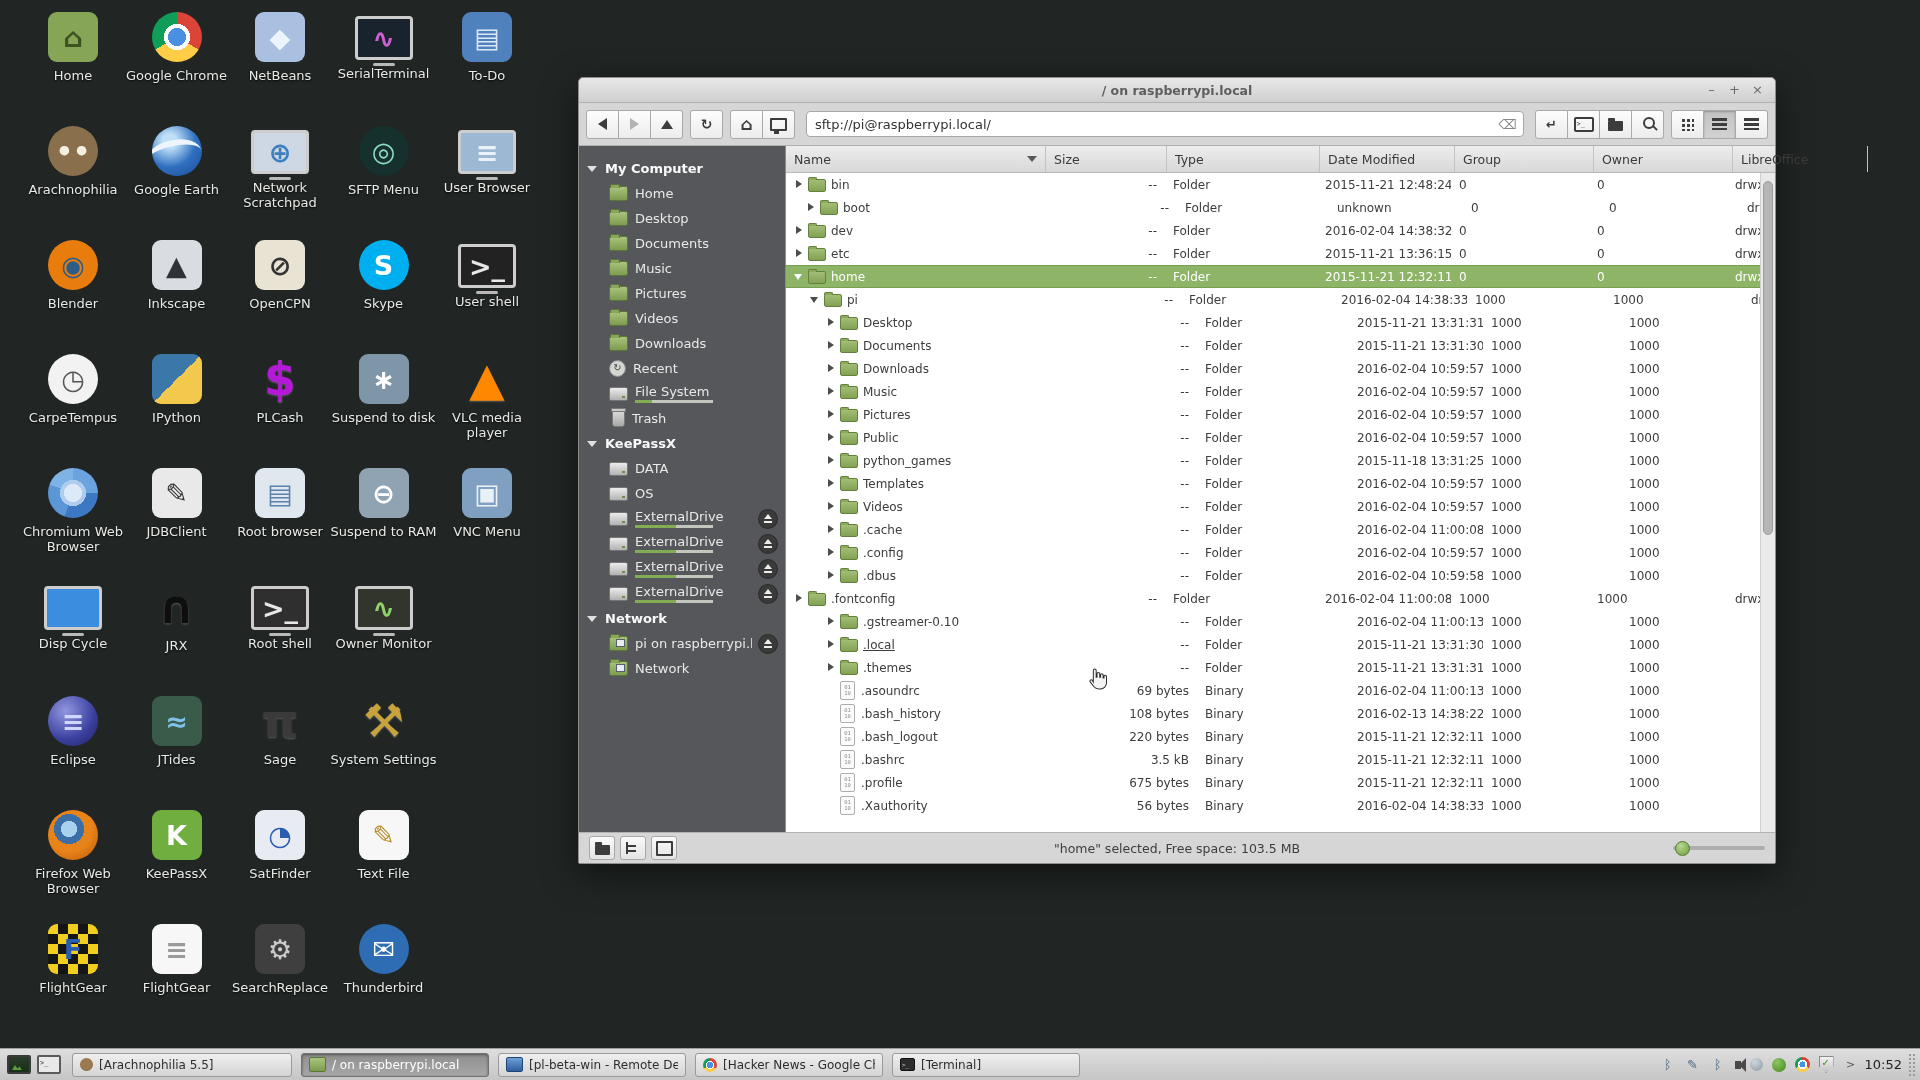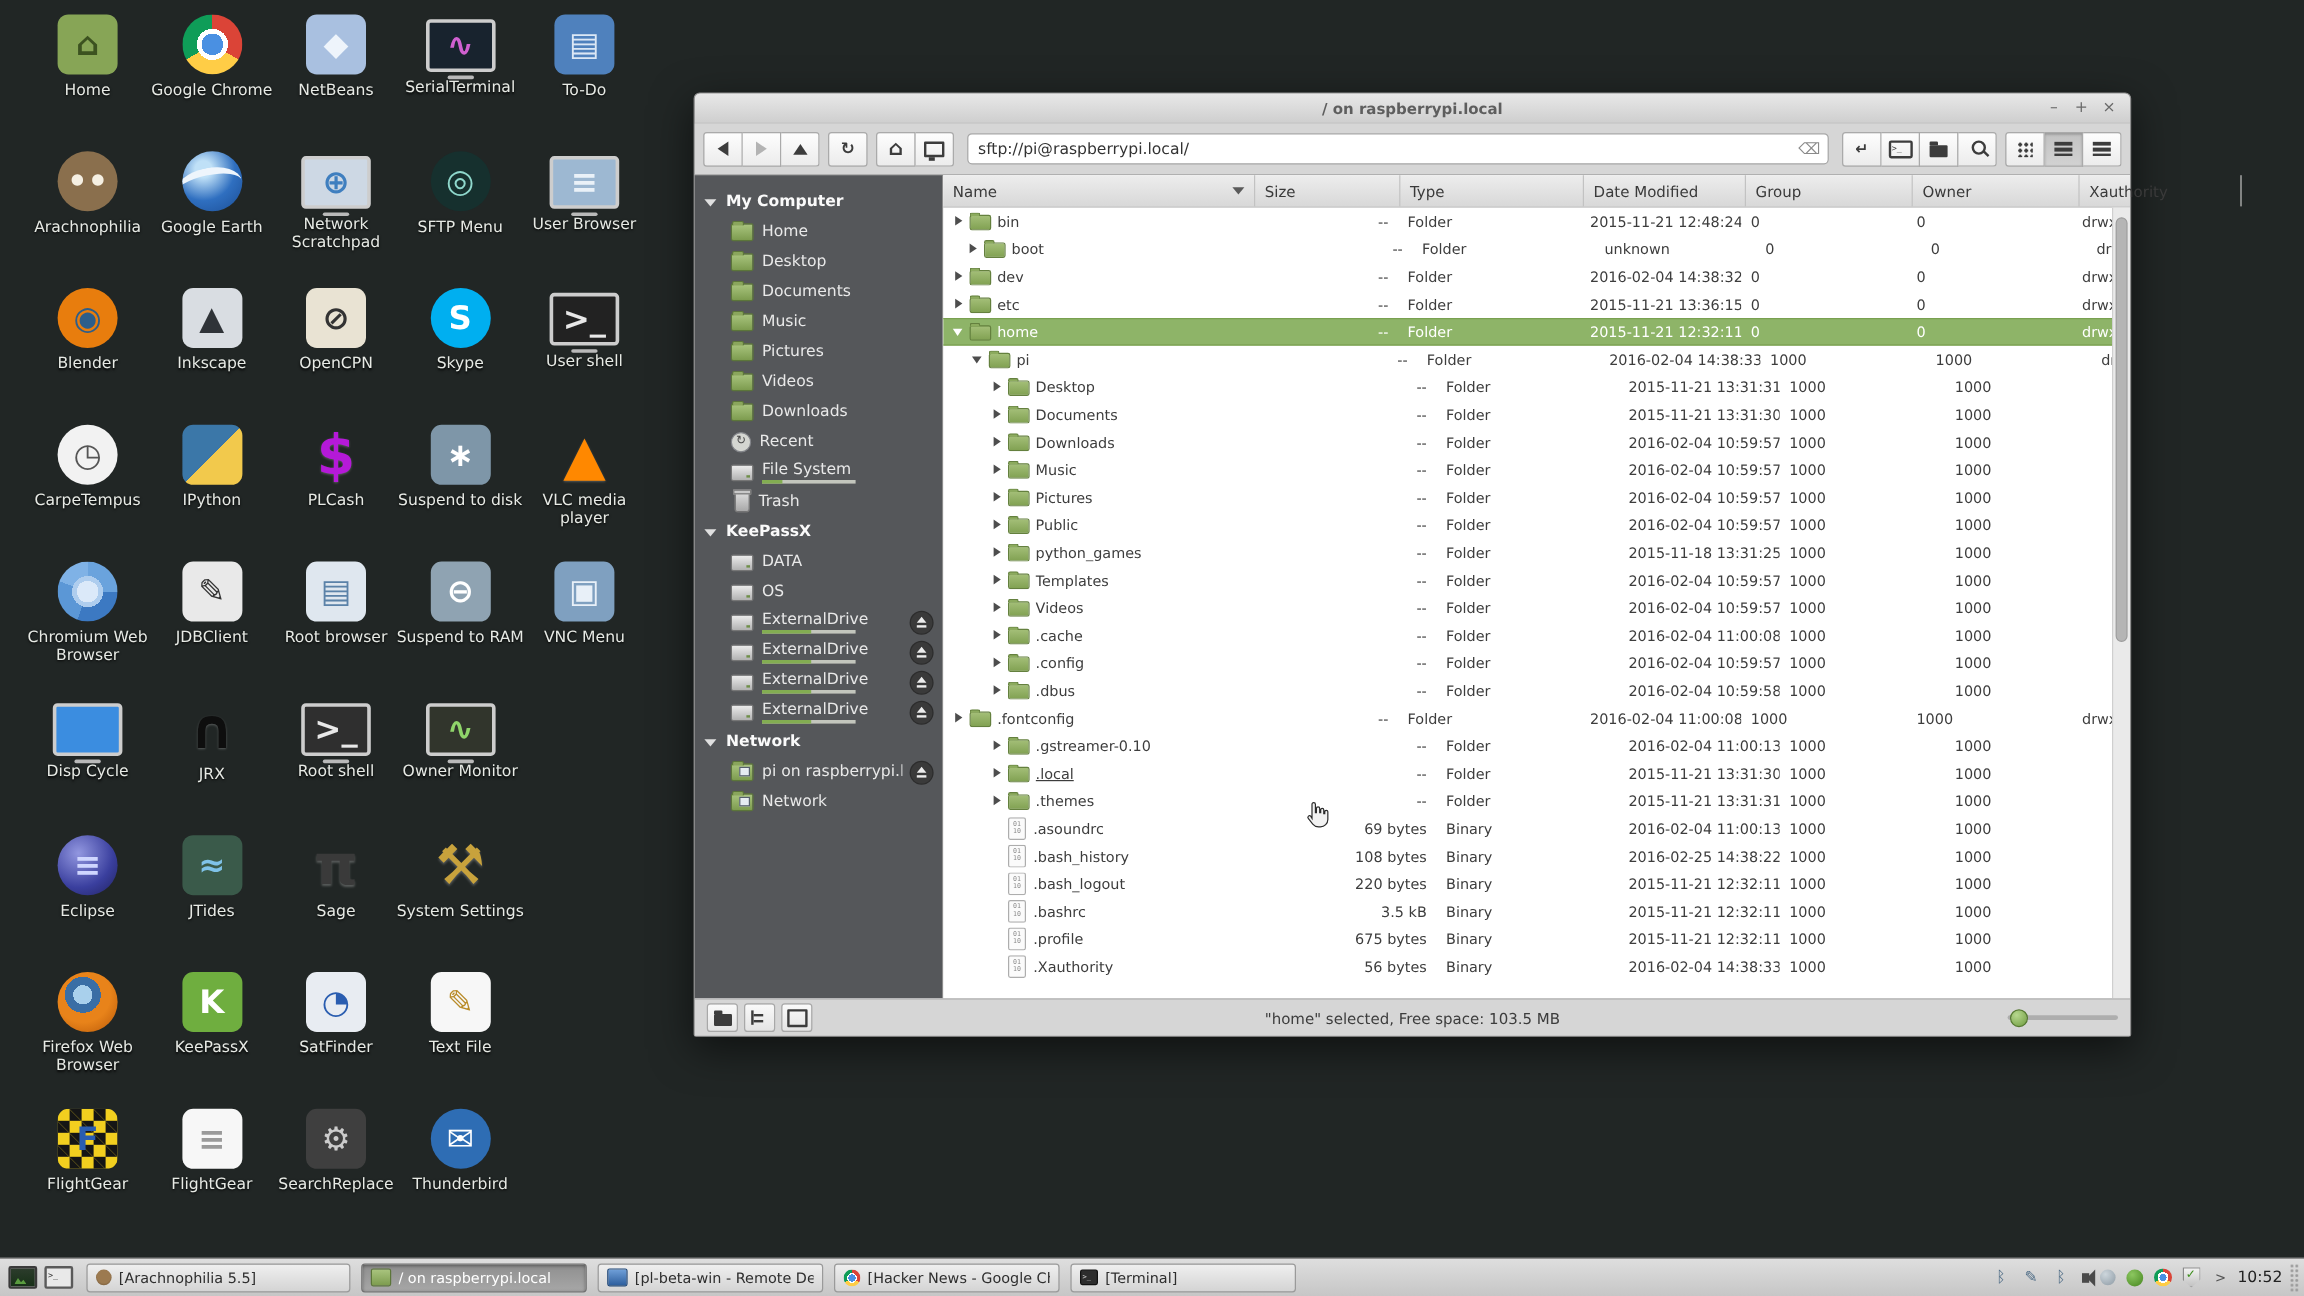--- a/index.html
+++ b/index.html
@@ -597,21 +597,21 @@
           <div class="hcell" style="width: 118px;">
             <span>Date Modified</span>
           </div>
           <div class="hcell" style="width: 122px;">
             <span>Group</span>
           </div>
           <div class="hcell" style="width: 122px;">
             <span>Owner</span>
           </div>
           <div class="hcell" style="width: 118px;">
-            <span>Xauthority</span>
+            <span>LibreOffice</span>
           </div>
         </div>
       <div class="rows">
           <div class="frow">
             <div class="fcell namecell" style="width: 243px; padding-left: 8px;">
               <span class="exp c"></span>
               <span class="fico"></span>
               <span class="nlbl">bin</span>
             </div>
             <div class="fcell num" style="width: 104px;">--</div>
@@ -908,21 +908,21 @@
             <div class="fcell" style="width: 118px;">-rw-r--r--</div>
           </div>
           <div class="frow">
             <div class="fcell namecell" style="width: 243px; padding-left: 40px;">
               <span class="exp"></span>
               <span class="bico">01<br>10</span>
               <span class="nlbl">.bash_history</span>
             </div>
             <div class="fcell num" style="width: 104px;">108 bytes</div>
             <div class="fcell" style="width: 136px;">Binary</div>
-            <div class="fcell" style="width: 118px;">2016-02-25 14:38:22</div>
+            <div class="fcell" style="width: 118px;">2016-02-13 14:38:22</div>
             <div class="fcell" style="width: 122px;">1000</div>
             <div class="fcell" style="width: 122px;">1000</div>
             <div class="fcell" style="width: 118px;">-rw-------</div>
           </div>
           <div class="frow">
             <div class="fcell namecell" style="width: 243px; padding-left: 40px;">
               <span class="exp"></span>
               <span class="bico">01<br>10</span>
               <span class="nlbl">.bash_logout</span>
             </div>

